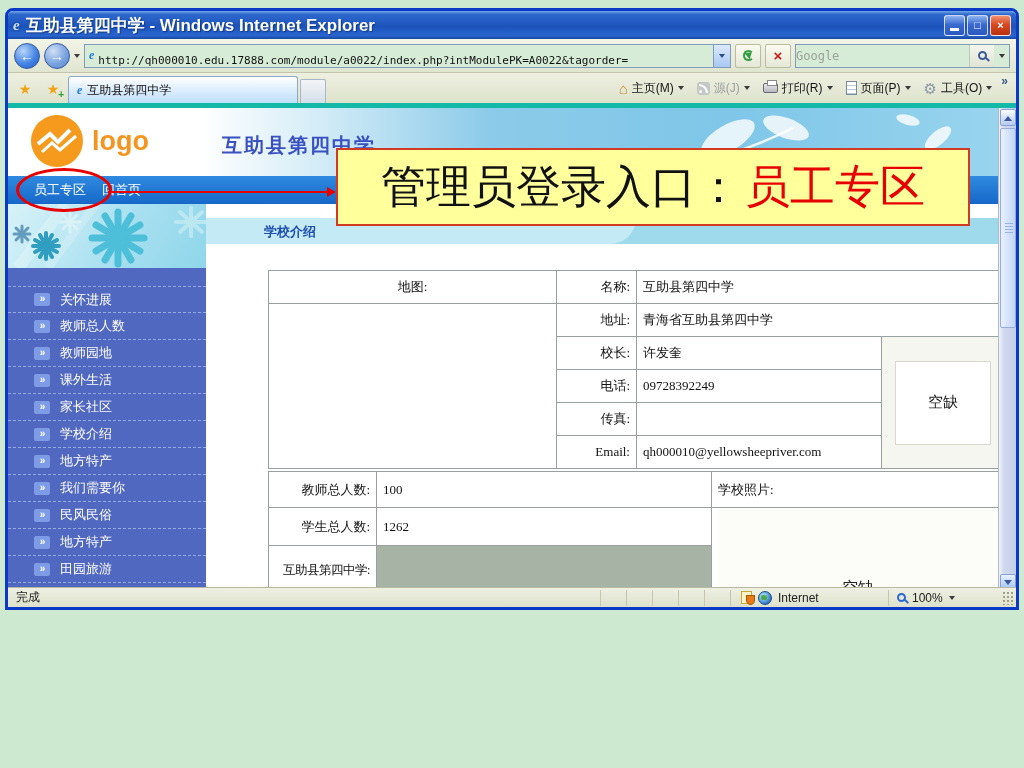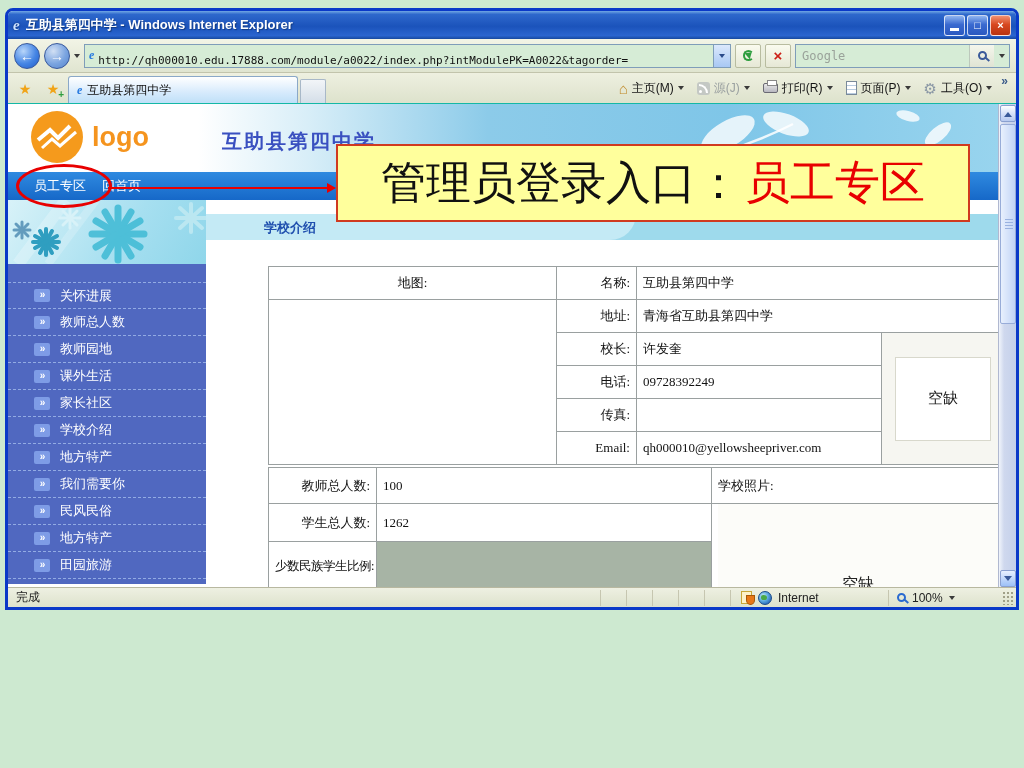--- a/index.html
+++ b/index.html
@@ -7,21 +7,21 @@
   .stage { position: relative; width: 1024px; height: 768px; background: #cde9d0; overflow: hidden; }
 
   
   .ie-window { position: absolute; left: 5px; top: 8px; width: 1014px; height: 602px;
     border: 3px solid #0a39c8; border-radius: 8px 8px 0 0; background: #e7ead6; }
 
   
   .titlebar { height: 28px; border-radius: 5px 5px 0 0; padding: 0 5px; display: flex; align-items: center; gap: 6px;
     background: linear-gradient(180deg,#71a7e4 0%,#2e68cc 12%,#1b53bb 55%,#2a65cf 88%,#16489f 100%); }
   .title-e { color: #cfe4ff; font: bold italic 15px "Liberation Serif","DejaVu Serif",serif; text-shadow: 0 0 2px #0a2a6a; }
-  .title-text { flex: 1; color: #fff; font-weight: bold; font-size: 13px; text-shadow: 1px 1px 1px #123a80;
+  .title-text { flex: 1; color: #fff; font-weight: bold; font-size: 17px; text-shadow: 1px 1px 1px #123a80;
     white-space: nowrap; overflow: hidden; }
   .win-btns { display: flex; gap: 2px; }
   .win-btn { width: 21px; height: 21px; border-radius: 3px; border: 1px solid rgba(255,255,255,.75);
     display: flex; align-items: center; justify-content: center; color: #fff; font-size: 11px; font-weight: bold; }
   .btn-min, .btn-max { background: linear-gradient(180deg,#8fb4f0,#3a6ad0 45%,#2a58c0); }
   .btn-close { background: linear-gradient(180deg,#f09070,#d84820 45%,#b83210); }
   .min-bar { width: 9px; height: 3px; background: #fff; margin-top: 9px; }
 
   
   .addr-row { height: 34px; display: flex; align-items: center; gap: 4px; padding: 0 6px;
@@ -38,21 +38,21 @@
     white-space: nowrap; overflow: hidden; margin-top: 9px; }
   .addr-dd { width: 17px; height: 22px; flex: none; border-left: 1px solid #7f9db9;
     background: linear-gradient(#dce9fc,#a8c8f4); display: flex; align-items: center; justify-content: center; }
   .addr-dd .caret-d { border-top-color: #2a4a8a; }
   .tool-btn { height: 24px; min-width: 26px; border: 1px solid #b8bca0; border-radius: 2px; flex: none;
     background: linear-gradient(#fafbef,#e6e8d6); display: flex; align-items: center; justify-content: center; }
   .ring { width: 11px; height: 11px; border: 2px solid #2f9e3f; border-radius: 50%; border-right-color: transparent; position: relative; }
   .ring::after { content: ''; position: absolute; right: -4px; top: -3px; border: 4px solid transparent; border-left: 6px solid #2f9e3f; transform: rotate(-40deg); }
   .stop-x { color: #cc2018; font-size: 15px; font-weight: bold; line-height: 1; }
   .search-box { width: 215px; height: 24px; flex: none; border: 1px solid #7f9db9; background: #d6ecd6; display: flex; align-items: center; }
-  .search-ph { flex: 1; color: #9aa29a; font-family: "DejaVu Sans Mono", monospace; font-size: 12px; padding-left: 6px; }
+  .search-ph { flex: 1; color: #9aa29a; font-family: "DejaVu Sans Mono", monospace; font-size: 12px; }
   .search-btn { width: 25px; height: 22px; border-left: 1px solid #bcc8bc; background: linear-gradient(#f4f6ec,#e0e4d4);
     display: flex; align-items: center; justify-content: center; }
   .mag { width: 9px; height: 9px; border: 2px solid #3a5a9a; border-radius: 50%; position: relative; }
   .mag::after { content: ''; position: absolute; width: 6px; height: 2px; background: #3a5a9a; right: -5px; bottom: -2px; transform: rotate(40deg); }
   .search-dd { width: 15px; height: 22px; display: flex; align-items: center; justify-content: center; }
 
   
   .tab-row { height: 30px; display: flex; align-items: flex-end; gap: 2px; padding: 0 4px;
     background: linear-gradient(#eef0e0,#dde2cc); }
   .fav-btn { width: 26px; height: 24px; margin-bottom: 2px; position: relative; flex: none;
@@ -73,21 +73,21 @@
   .feed-ico::after { content: ''; position: absolute; left: 2px; bottom: 2px; width: 7px; height: 7px;
     border-top: 2px solid #fff; border-right: 2px solid #fff; border-top-right-radius: 100%; }
   .print-ico { width: 15px; height: 10px; border: 1px solid #6a6a74; border-radius: 2px;
     background: linear-gradient(#e8e8e8,#b8b8c0); position: relative; }
   .print-ico::before { content: ''; position: absolute; left: 3px; top: -4px; width: 8px; height: 4px; background: #fff; border: 1px solid #888; }
   .pagedoc-ico { width: 11px; height: 14px; background: #fff; border: 1px solid #7a8a9a;
     background-image: repeating-linear-gradient(180deg, transparent 0 3px, #b8cce0 3px 4px); }
   .overflow-chevron { font-weight: bold; color: #3a5a8a; font-size: 12px; align-self: flex-start; padding: 1px 4px 0 2px; }
 
   
-  .viewport { position: relative; height: 484px; background: #fff; overflow: hidden; border-top: 1px solid #14b8a6; }
+  .viewport { position: relative; height: 484px; background: #fff; overflow: hidden; border-top: 5px solid #14b8a6; }
 
   .site-header { position: absolute; left: 0; top: 0; width: 990px; height: 68px;
     background: linear-gradient(90deg,#ffffff 0px,#ffffff 190px,#d8eef8 300px,#8ccbe9 480px,#7fc6e8 720px,#98d4ee 990px); }
   .logo-wrap { position: absolute; left: 22px; top: 6px; display: flex; align-items: center; gap: 8px; }
   .logo-word { font-size: 27px; font-weight: bold; color: #f5941e; }
   .site-title { position: absolute; left: 214px; top: 24px; font-size: 20px; font-weight: bold; color: #3a50c0; letter-spacing: 2px; }
   .leaves-svg { position: absolute; right: 30px; top: 0; }
 
   .site-nav { position: absolute; left: 0; top: 68px; width: 990px; height: 28px;
     background: linear-gradient(#2f8ae0,#1668c8); display: flex; align-items: center; gap: 16px; padding-left: 26px;
@@ -446,21 +446,21 @@
           <tr class="r38">
             <td class="lbl">学生总人数:</td>
             <td class="val">1262</td>
             <td class="photo2" rowspan="2">
               <div class="photo-area">
                 <div class="vacant-txt">空缺</div>
               </div>
             </td>
           </tr>
           <tr class="r48">
-            <td class="lbl tight">少数民族学生比例:</td>
+            <td class="lbl tight">互助县第四中学:</td>
             <td class="val minority"></td>
           </tr>
         </tbody>
           </table>
       </div>
 
       <div class="red-ellipse"></div>
       <div class="red-arrow"></div>
       <div class="callout">
         <span>管理员登录入口：</span>

